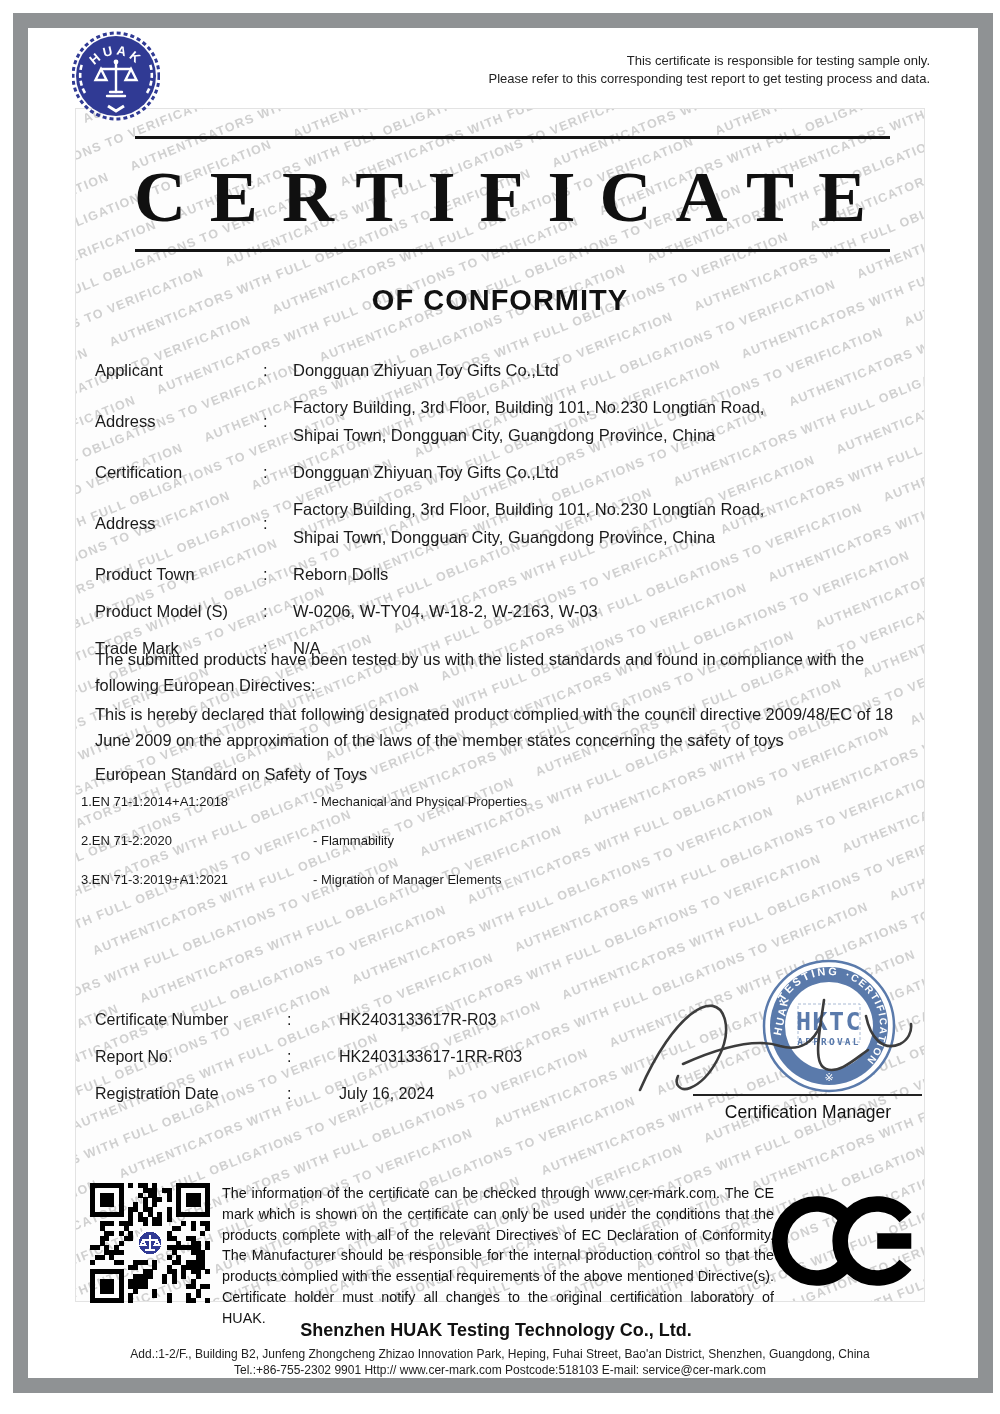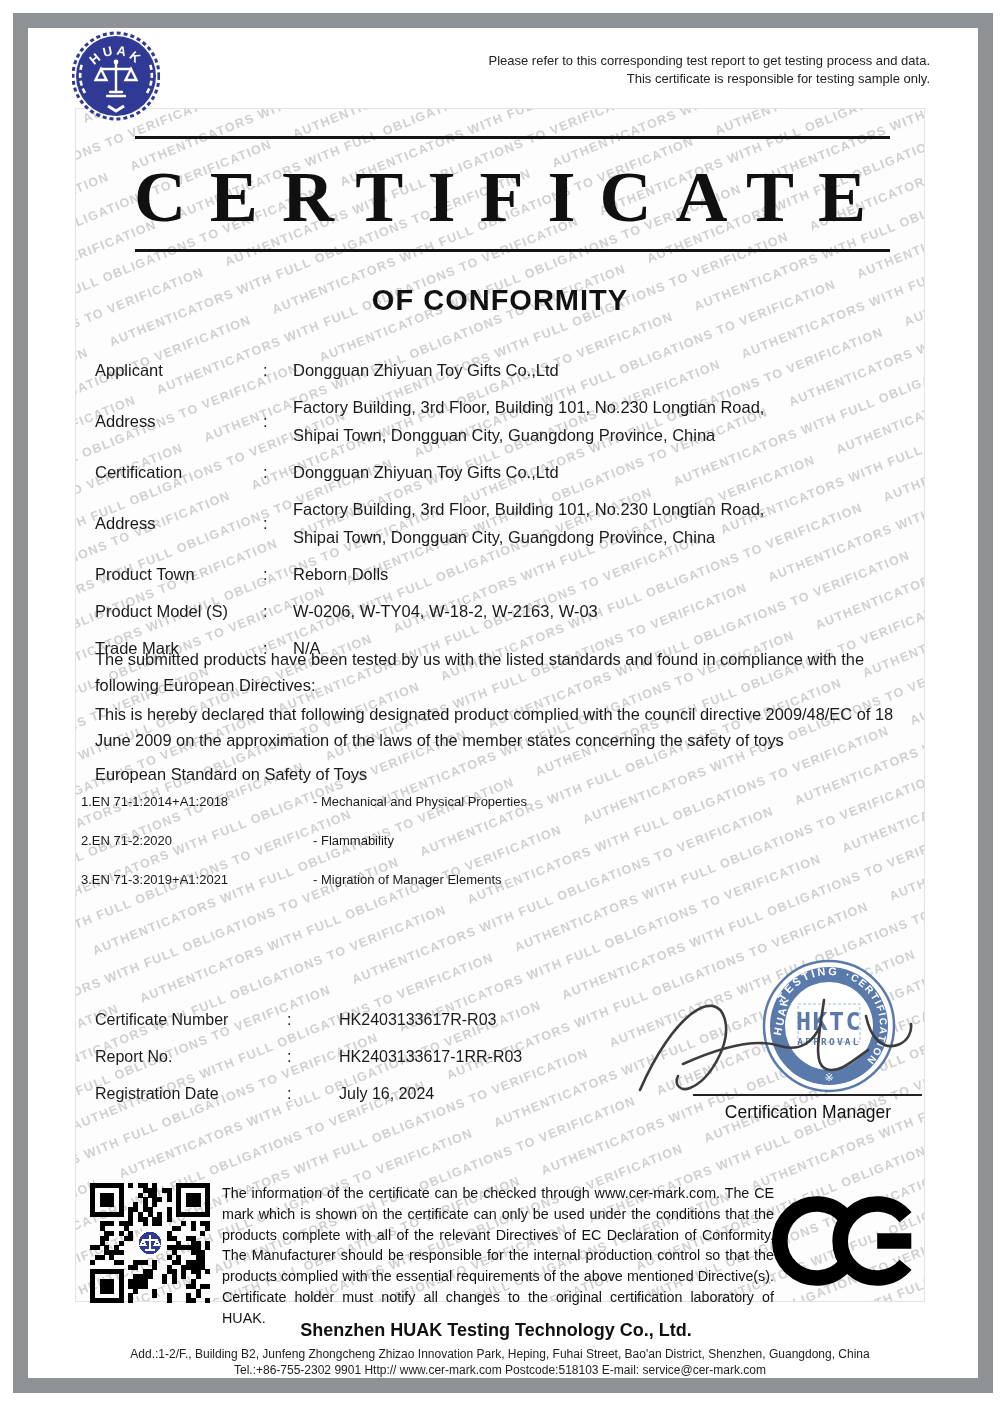--- a/index.html
+++ b/index.html
@@ -149,22 +149,22 @@
         <path d="M 35 66 H 53"></path>
       </g>
       <g stroke="#ffffff" stroke-width="2.6" fill="none">
         <path d="M 13 63 A 35 35 0 0 1 10 34" stroke-dasharray="5 3"></path>
         <path d="M 75 63 A 35 35 0 0 0 78 34" stroke-dasharray="5 3"></path>
         <path d="M 36 76 l 8 5 8 -5" stroke-width="3"></path>
       </g>
     </svg>
 
     <div class="notice">
+      <div>This certificate is responsible for testing sample only.</div>
       <div>Please refer to this corresponding test report to get testing process and data.</div>
-      <div>This certificate is responsible for testing sample only.</div>
     </div>
 
     <div class="rule rule-top"></div>
     <div class="title">CERTIFICATE</div>
     <div class="rule rule-bottom"></div>
     <div class="subtitle">OF CONFORMITY</div>
 
     <div class="fields">
       <div class="frow">
         <span class="lbl">Applicant</span>

